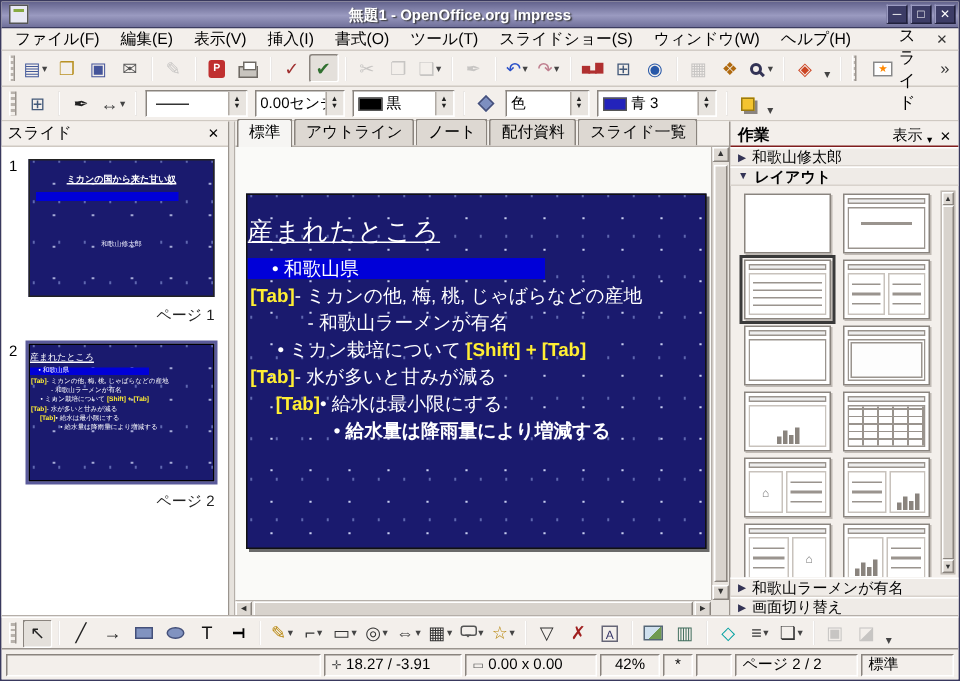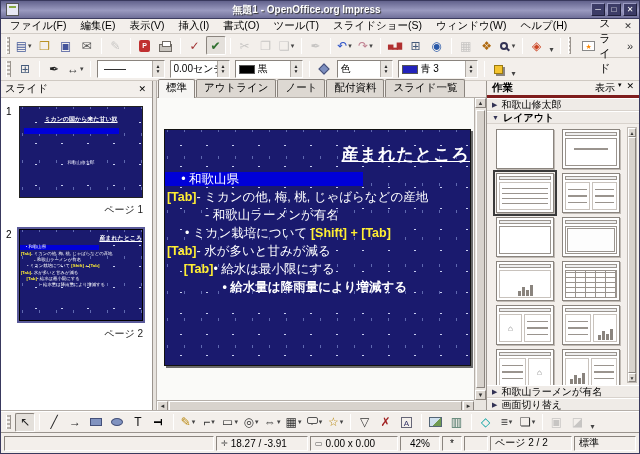--- a/index.html
+++ b/index.html
@@ -92,40 +92,40 @@
 
   
   .center{position:absolute;left:156px;right:153px;top:0;bottom:0;background:#f6f5f3}
   .tabstrip{height:17px;display:flex;align-items:flex-end;gap:1px;background:#f3efeb;padding-left:1px;border-bottom:1px solid #b5afa9}
   .tab{padding:1px 7px 2px;font-size:10.5px;border:1px solid #8a847e;border-bottom:none;border-radius:2px 2px 0 0;
     background:#ddd8d2;white-space:nowrap}
   .tab.active{background:#f6f5f3;position:relative;top:1px;padding-bottom:3px}
   .workspace{position:absolute;top:17px;left:0;right:12px;bottom:11px;background:#fafaf8;overflow:hidden}
   .slide{position:absolute;left:7px;top:31px;width:307px;height:237px;border:1px solid #111;
     box-shadow:2px 2px 0 #6a6a6a;font-size:12.5px;color:#fff;overflow:hidden}
-  .sl-title{margin-top:13px;text-align:right;font-weight:bold;font-size:1.36em;text-decoration:underline;letter-spacing:1px}
+  .sl-title{margin-top:13px;text-align:left;font-weight:normal;font-size:1.36em;text-decoration:underline;letter-spacing:1px}
   .sl-line{margin-top:.32em;line-height:1.12;white-space:nowrap}
   .sl-line .ann{color:#ffee33;font-weight:bold}
   .sl-line .blt{color:#fff}
   .sl-line.hl{background:linear-gradient(90deg,#0000d8 0 65%,transparent 65%);margin-top:.5em}
   .mini-slide{position:absolute;inset:0;font-size:4.4px;color:#fff}
   .mini-slide .sl-title{margin-top:4px;letter-spacing:0}
   
   .vscroll{position:absolute;top:17px;right:0;bottom:11px;width:12px;background:#e9e5e0;border-left:1px solid #b5afa9}
   .hscroll{position:absolute;left:0;right:12px;bottom:0;height:11px;background:#e9e5e0;border-top:1px solid #b5afa9;display:flex}
   .sbtn{width:11px;height:10px;background:#ddd8d2;border:1px solid;border-color:#fff #8a847e #8a847e #fff;
     font-size:6px;line-height:9px;text-align:center;color:#333;flex:none}
   .vscroll .sbtn{width:100%}
   .vthumb{position:absolute;left:1px;right:1px;top:12px;bottom:12px;background:#d8d3cd;border:1px solid;border-color:#fff #8a847e #8a847e #fff}
   .hthumb{flex:1;margin:0 1px;background:#d8d3cd;border:1px solid;border-color:#fff #8a847e #8a847e #fff}
   .corner{position:absolute;right:0;bottom:0;width:12px;height:11px;background:#e9e5e0}
 
   
   .taskpane{position:absolute;right:0;top:0;bottom:0;width:153px;border-left:1px solid #9a948e;background:#f3efeb}
-  .tphdr{height:17px;display:flex;align-items:flex-start;padding:0 5px;border-bottom:3px solid #7f1d1d}
+  .tphdr{height:17px;display:flex;align-items:flex-end;padding:0 5px;border-bottom:1px solid #7f1d1d}
   .tphdr b{font-size:10.5px;font-weight:bold;flex:1}
   .tphdr .vw{font-size:10px;margin-right:3px}
   .tphdr .dd2{font-size:7px;margin-right:5px}
   .tphdr .x{font-size:9px}
   .tpsec{height:13px;display:flex;align-items:center;gap:4px;padding:0 5px;font-size:10px;
     border-bottom:1px solid #d8d2cc;border-top:1px solid #fff;background:#efebe7;white-space:nowrap}
   .tpsec .tri{font-size:7px;color:#335}
   .tpsec.expanded{font-weight:bold}
   .cards{position:absolute;left:0;right:0;top:43px;bottom:26px;overflow:hidden;padding:5px 4px 0 9px}
   .cardgrid{display:grid;grid-template-columns:58px 58px;gap:4px 8px}

